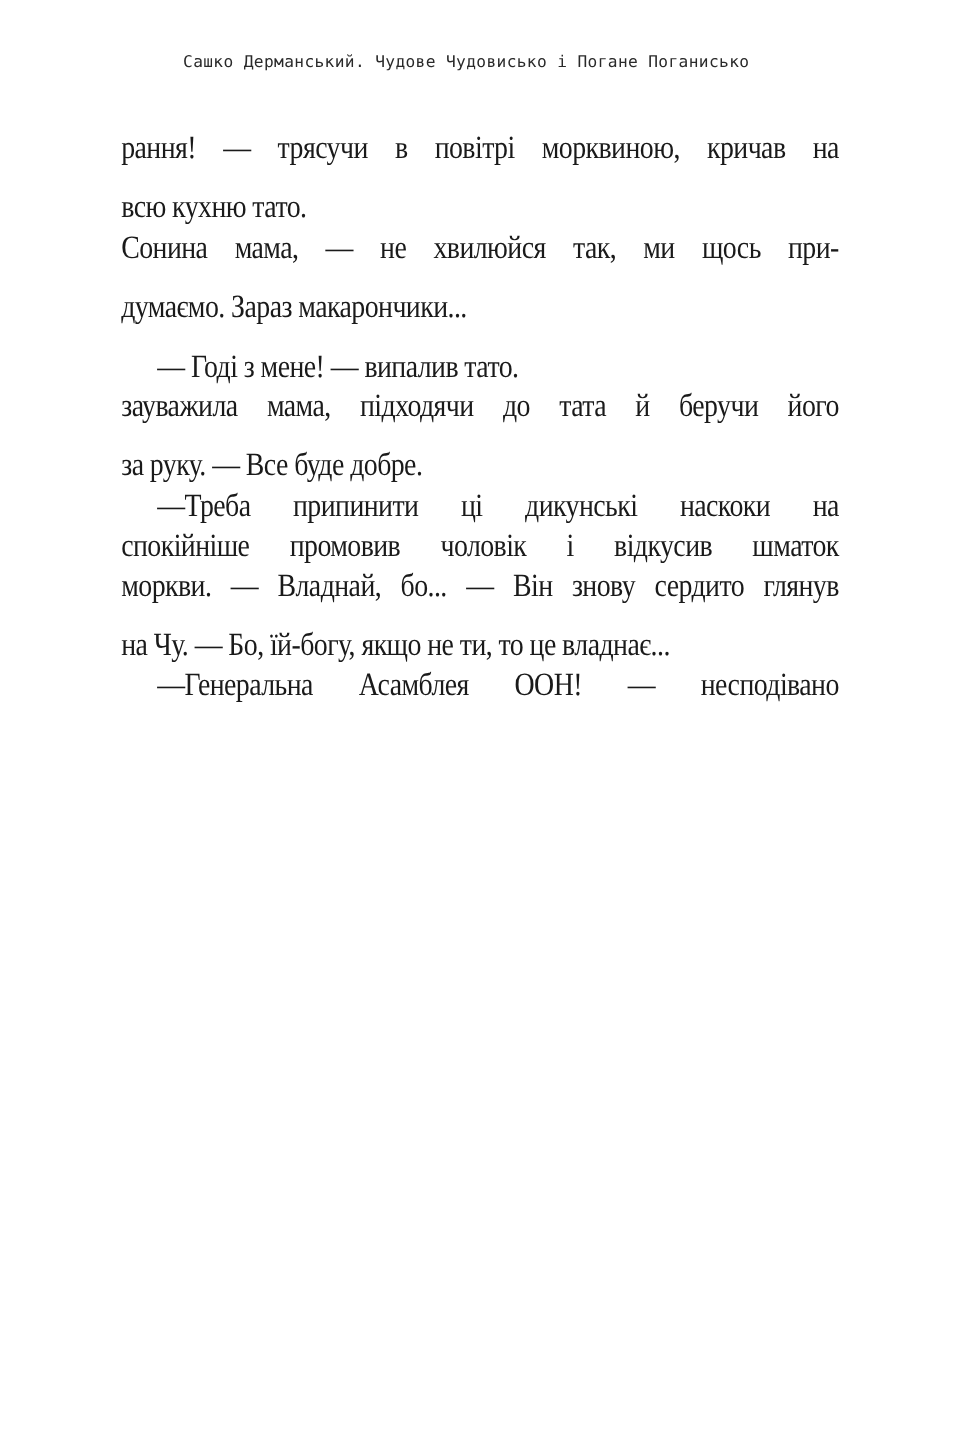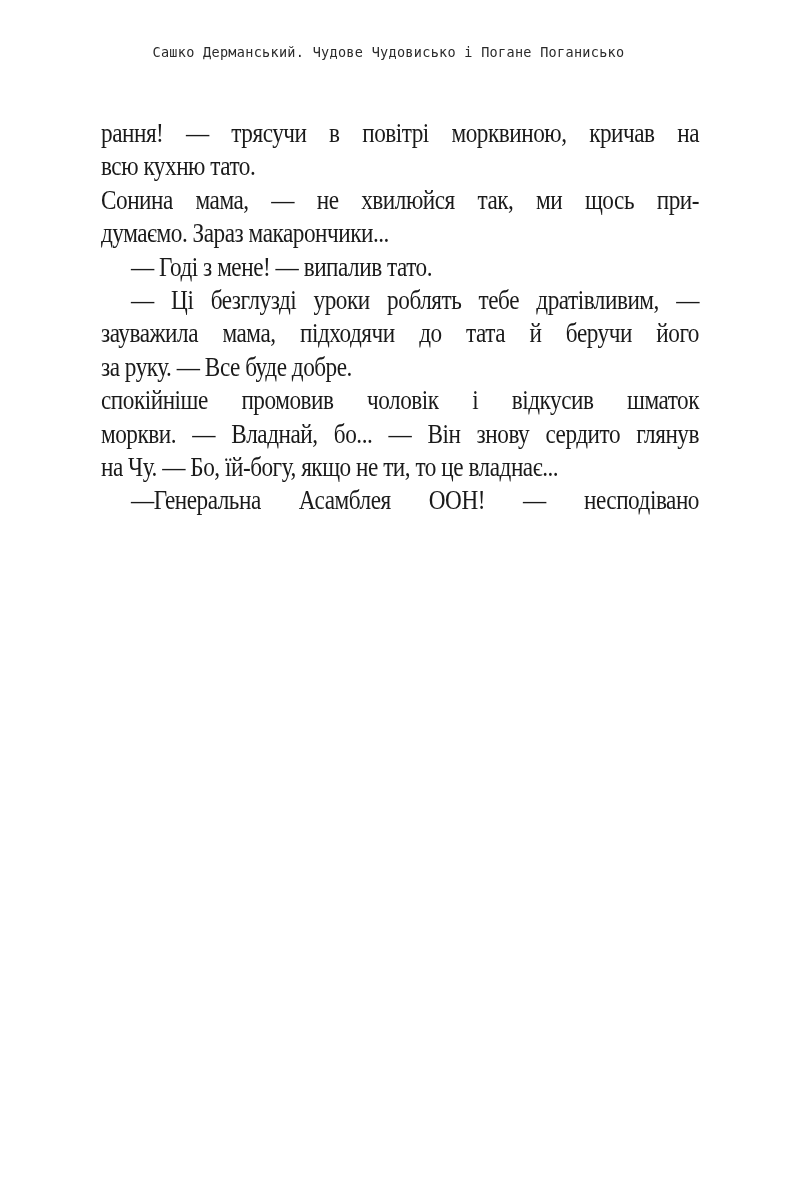--- a/index.html
+++ b/index.html
@@ -21,21 +21,21 @@
       width: 777px;
       text-align: center;
       font-family: "DejaVu Sans Mono", monospace;
       font-size: 13.5px;
       letter-spacing: 0.3px;
       color: #2a2a2a;
       white-space: nowrap;
     }
     .text-block {
       position: absolute;
-      top: 117px;
+      top: 107px;
       left: 101px;
       width: 598px;
       font-family: "Liberation Serif", serif;
       font-size: 27px;
       line-height: 33.4px;
       color: #1a1a1a;
     }
     .para {
       margin: 0;
       text-align: justify;
@@ -46,20 +46,21 @@
     .line {
       display: block;
       text-align: justify;
       text-align-last: justify;
       white-space: nowrap;
       overflow: visible;
       height: 33.4px;
     }
     .line.last {
       text-align-last: left;
+      margin-top: 16px;
     }
     .line.indent {
       padding-left: 30px;
     }
     .line-inner {
       display: inline-block;
       transform-origin: left center;
     }
   </style>
 </head>
@@ -77,26 +78,26 @@
   <div class="para">
     <span class="line"><span class="line-inner" style="white-space: nowrap; transform: scaleX(0.860006); word-spacing: 20.1725px;">Сонина мама, — не хвилюйся так, ми щось при-</span></span>
     <span class="line last"><span class="line-inner" style="white-space: nowrap; transform: scaleX(0.86);">думаємо. Зараз макарончики...</span></span>
   </div>
 
   <div class="para">
     <span class="line indent last"><span class="line-inner" style="white-space: nowrap; transform: scaleX(0.86);">— Годі з мене! — випалив тато.</span></span>
   </div>
 
   <div class="para">
-    <span class="line indent"><span class="line-inner" style="white-space: nowrap; transform: scaleX(0.859995); word-spacing: 13.9571px;">— Ці безглузді уроки роблять тебе дратівливим, —</span></span>
     <span class="line"><span class="line-inner" style="white-space: nowrap; transform: scaleX(0.860006); word-spacing: 22.2195px;">зауважила мама, підходячи до тата й беручи його</span></span>
     <span class="line last"><span class="line-inner" style="white-space: nowrap; transform: scaleX(0.86);">за руку. — Все буде добре.</span></span>
   </div>
 
   <div class="para">
+    <span class="line indent"><span class="line-inner" style="white-space: nowrap; transform: scaleX(0.859995); word-spacing: 35.0399px;">—Треба припинити ці дикунські наскоки на</span></span>
     <span class="line"><span class="line-inner" style="white-space: nowrap; transform: scaleX(0.859987); word-spacing: 32.8291px;">спокійніше промовив чоловік і відкусив шматок</span></span>
     <span class="line"><span class="line-inner" style="white-space: nowrap; transform: scaleX(0.860006); word-spacing: 12.6432px;">моркви. — Владнай, бо... — Він знову сердито глянув</span></span>
     <span class="line last"><span class="line-inner" style="white-space: nowrap; transform: scaleX(0.86);">на Чу. — Бо, їй-богу, якщо не ти, то це владнає...</span></span>
   </div>
 
   <div class="para">
     <span class="line indent"><span class="line-inner" style="white-space: nowrap; transform: scaleX(0.860016); word-spacing: 38.1319px;">—Генеральна Асамблея ООН! — несподівано</span></span>
   </div>
 
 </div>

